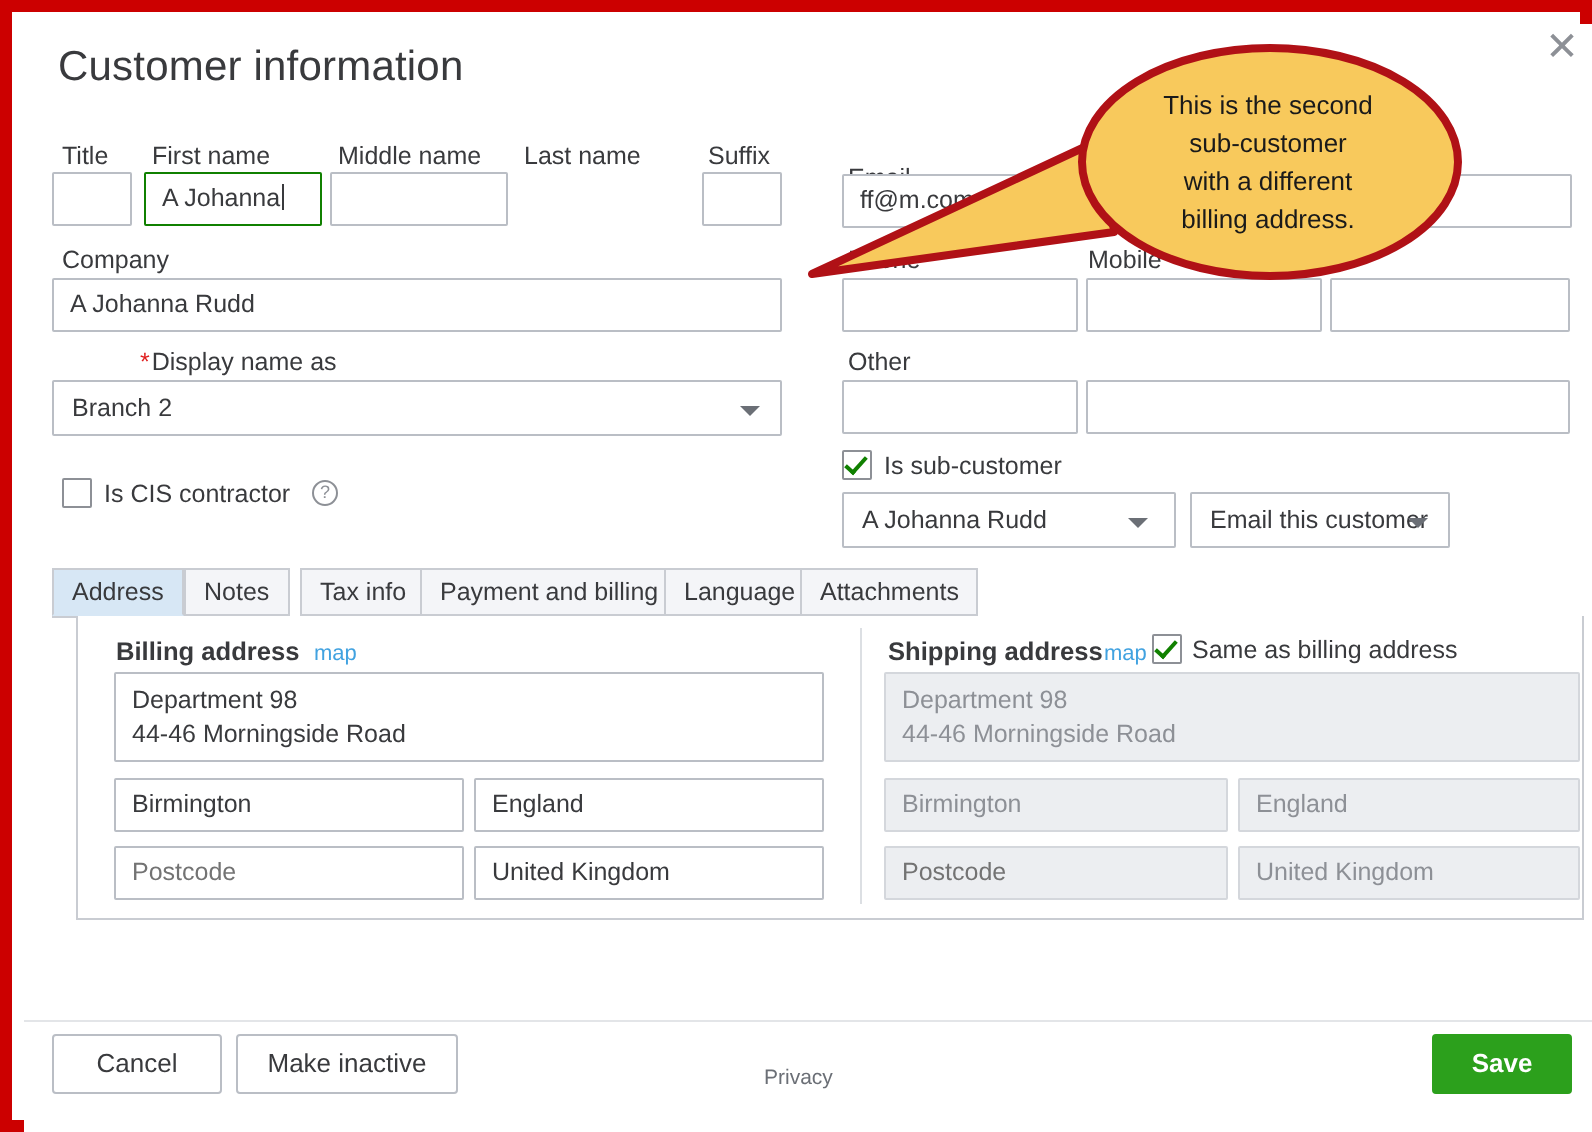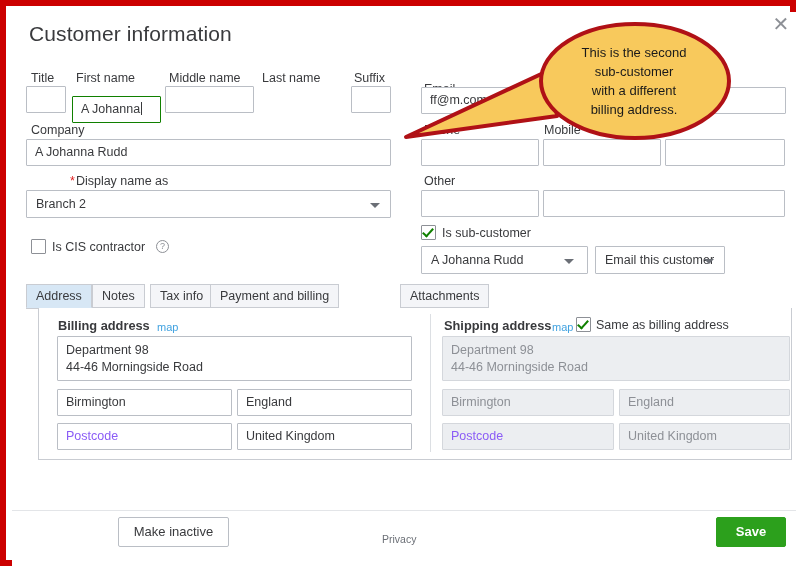--- a/index.html
+++ b/index.html
@@ -95,21 +95,21 @@
     background: #393a3d;
     vertical-align: -2px;
     margin-left: 1px;
   }
   .inp.disabled {
     background: #eceef1;
     border-color: #d4d7dc;
     color: #8d9096;
   }
   .inp.placeholder {
-    color: #8b5cf6;
+    color: #737373;
   }
   .inp.textarea {
     height: 45px;
     line-height: 17px;
     padding-top: 5px;
     white-space: pre-line;
   }
   .selectbox {
     position: absolute;
     box-sizing: border-box;
@@ -306,21 +306,21 @@
     <div id="dialog-title">Customer information</div>
     <div id="close-icon">✕</div>
 
     <div class="fld-label" style="left:19px;  top:59px;">Title</div>
     <div class="fld-label" style="left:64px;  top:59px;">First name</div>
     <div class="fld-label" style="left:157px; top:59px;">Middle name</div>
     <div class="fld-label" style="left:250px; top:59px;">Last name</div>
     <div class="fld-label" style="left:342px; top:59px;">Suffix</div>
 
     <div class="inp" style="left:14px;  top:74px; width:40px;"></div>
-    <div class="inp focused" style="left:60px;  top:74px; width:89px;margin-top:10px;"><span>A Johanna</span><span class="caret"></span></div>
+    <div class="inp focused" style="left:60px;  top:74px; width:89px;"><span>A Johanna</span><span class="caret"></span></div>
     <div class="inp" style="left:153px; top:74px; width:89px;"></div>
     <div class="inp" style="left:339px; top:74px; width:40px;"></div>
 
     <div class="fld-label" style="left:19px; top:111px;">Company</div>
     <div class="inp" style="left:14px; top:127px; width:365px;">A Johanna Rudd</div>
 
     <div class="fld-label" style="left:30px; top:162px;margin-left:28px;"><span class="req-star">*</span><span>Display name as</span></div>
     <div class="selectbox" style="left:14px; top:178px; width:365px;">
       <span class="sel-text">Branch 2</span>
       <span class="caret-down" style="right:10px; top:12px;"></span>
@@ -354,20 +354,21 @@
     <div class="selectbox" style="left:583px; top:234px; width:130px;">
       <span class="sel-text">Email this customer</span>
       <span class="caret-down" style="right:10px; top:12px;"></span>
     </div>
 
     <div id="tabstrip">
       <div class="tab active" style="left:0px;">Address</div>
       <div class="tab" style="left:66px;">Notes</div>
       <div class="tab" style="left:124px;">Tax info</div>
       <div class="tab" style="left:184px;">Payment and billing</div>
+      <div class="tab" style="left:306px;">Language</div>
       <div class="tab" style="left:374px;">Attachments</div>
     </div>
 
     <div id="address-panel">
       <div class="vsep" style="left:391px;"></div>
 
       <div class="sec-title" style="left:19px; top:10px;">Billing address</div>
       <div class="map-link" style="left:118px; top:13px;">map</div>
       <div class="inp textarea" style="left:18px; top:28px; width:355px;">Department 98
 44-46 Morningside Road</div>
@@ -382,20 +383,21 @@
       <div class="cbox-label" style="left:557px; top:10px;">Same as billing address</div>
       <div class="inp textarea disabled" style="left:403px; top:28px; width:348px;">Department 98
 44-46 Morningside Road</div>
       <div class="inp disabled" style="left:403px; top:81px;  width:172px;">Birmington</div>
       <div class="inp disabled" style="left:580px; top:81px;  width:171px;">England</div>
       <div class="inp disabled placeholder" style="left:403px; top:115px; width:172px;">Postcode</div>
       <div class="inp disabled" style="left:580px; top:115px; width:171px;">United Kingdom</div>
     </div>
 
     <div id="footer-sep"></div>
+    <div class="btn" style="left:14px;  top:505px; width:85px;">Cancel</div>
     <div class="btn" style="left:106px; top:505px; width:111px;">Make inactive</div>
     <div id="privacy-link">Privacy</div>
     <div class="btn primary" style="left:704px; top:505px; width:70px;">Save</div>
 
     <div id="callout">
       <svg width="345" height="130" viewBox="0 0 345 130">
         <path d="M 14 121 L 160 53 L 165 100 Z" fill="#f8c95c" stroke="#b01116" stroke-width="4" stroke-linejoin="round"></path>
         <ellipse cx="243" cy="65" rx="94" ry="57" fill="#f8c95c" stroke="#b01116" stroke-width="4"></ellipse>
       </svg>
       <div id="callout-text">This is the second

